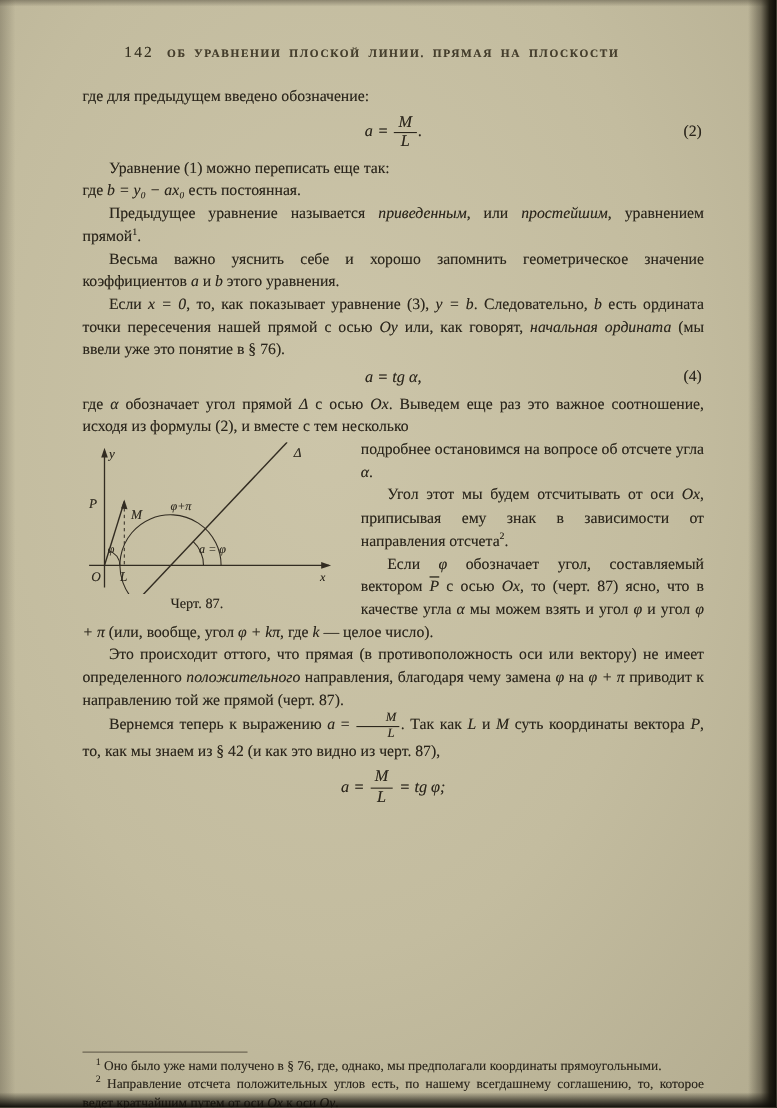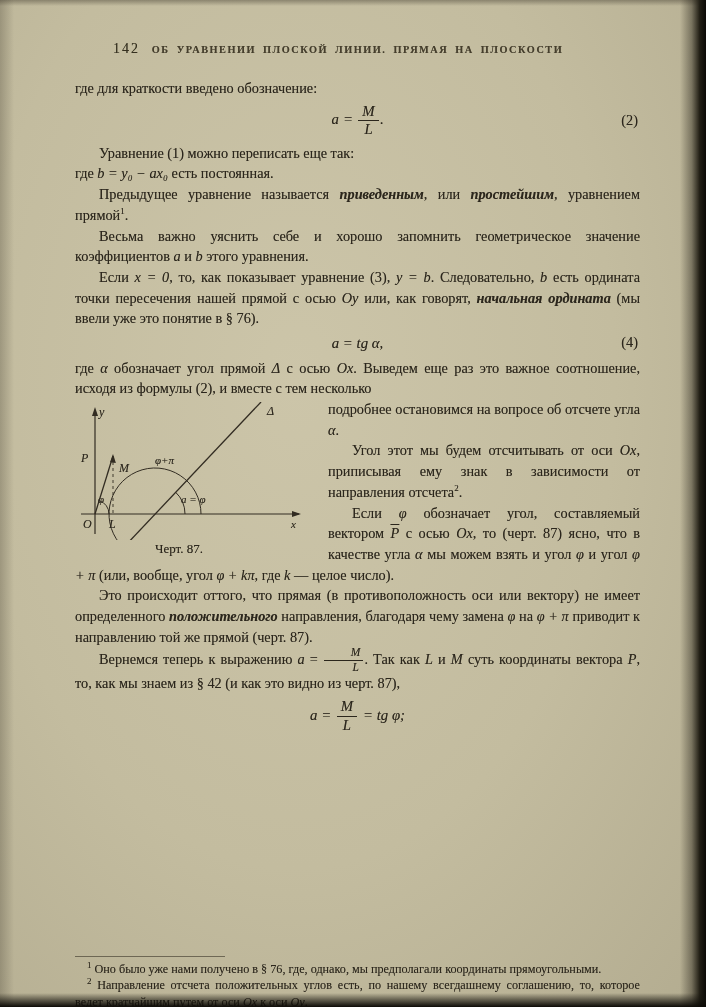--- a/index.html
+++ b/index.html
@@ -22,21 +22,21 @@
   .content { position:absolute; left:75px; top:40px; width:565px;
     text-shadow:0 0 .5px rgba(43,38,28,.45); }
 
   .running-head { position:relative; height:22px; margin-bottom:16px; }
   .page-num { position:absolute; left:2px; top:1px; font-size:14px; letter-spacing:2px; color:#35301f;margin-left:36px; }
   .head-title { display:block; text-align:center; padding-top:4px;
     font-size:10.3px; font-weight:bold; letter-spacing:1.5px; word-spacing:3px; color:#453e2c; }
 
   p.para { font-size:14.3px; line-height:20.7px; text-align:justify; }
   .ind { text-indent:24px; }
-  .it { font-style:italic;font-weight:bold; }
+  .it { font-style:italic; }
   .mi { font-style:italic; }
   .ov { text-decoration:overline; }
   sup.fnref { font-size:9px; vertical-align:super; line-height:0; }
 
   .equation { position:relative; text-align:center; margin:5px 0; font-size:14.8px; line-height:1.25; }
   .eq-num { position:absolute; right:2px; top:50%; transform:translateY(-50%); font-size:14.3px; font-style:normal; }
   .eqrel { padding:0 5px; }
   .eqtail { padding-left:5px; }
   .frac { display:inline-block; vertical-align:middle; text-align:center; line-height:1.05; margin:0 1px; }
   .fnum { display:block; border-bottom:1px solid #2b261c; padding:0 4px 1px; }
@@ -61,21 +61,21 @@
   <div class="edge-top"></div>
   <div class="edge-left"></div>
 
   <div class="content">
 
     <header class="running-head">
       <span class="page-num">142</span>
       <span class="head-title">ОБ УРАВНЕНИИ ПЛОСКОЙ ЛИНИИ. ПРЯМАЯ НА ПЛОСКОСТИ</span>
     </header>
 
-    <p class="para"><span>где для краткости введено обозначение:</span></p>
+    <p class="para"><span>где для предыдущем введено обозначение:</span></p>
 
     <div class="equation">
       <span class="eq-body"><span class="mi">a</span><span class="eqrel">=</span><span class="frac"><span class="fnum mi">M</span><span class="fden mi">L</span></span><span>.</span></span>
       <span class="eq-num">(2)</span>
     </div>
 
     <p class="para ind"><span>Уравнение (1) можно переписать еще так:</span></p>
 
 
     <p class="para"><span>где </span><span class="mi">b = y₀ − ax₀</span><span> есть постоянная.</span></p>

